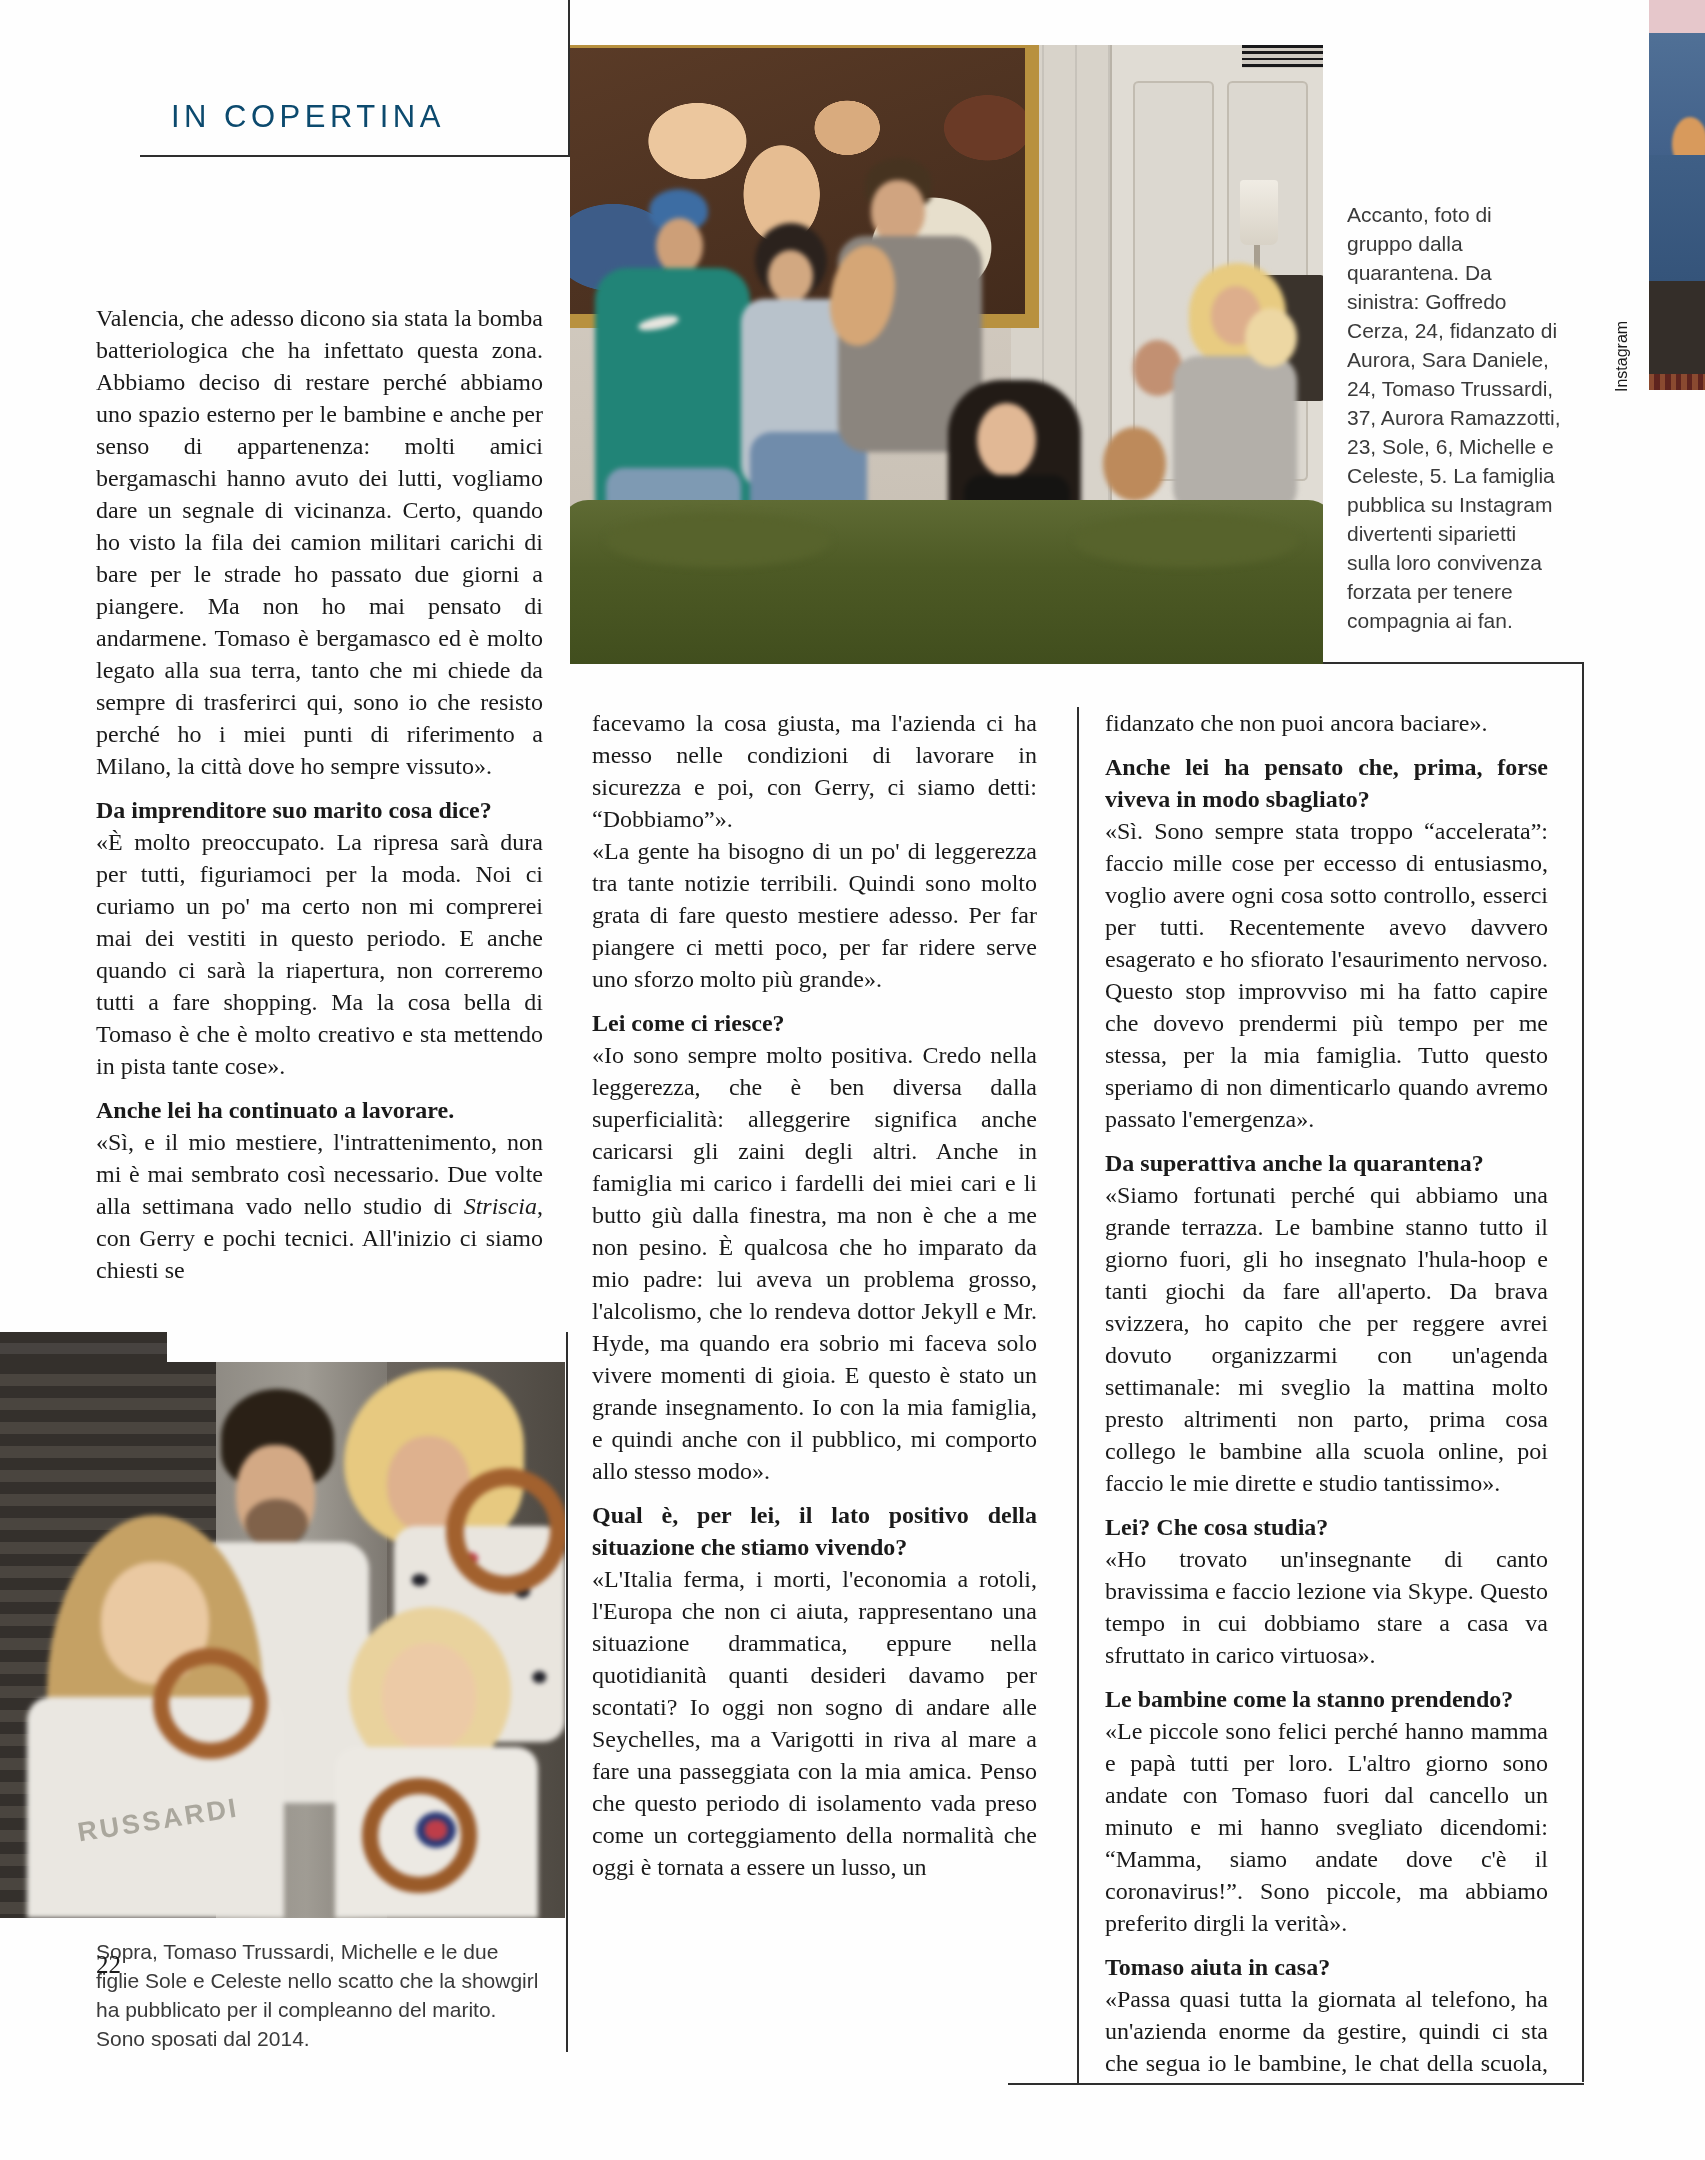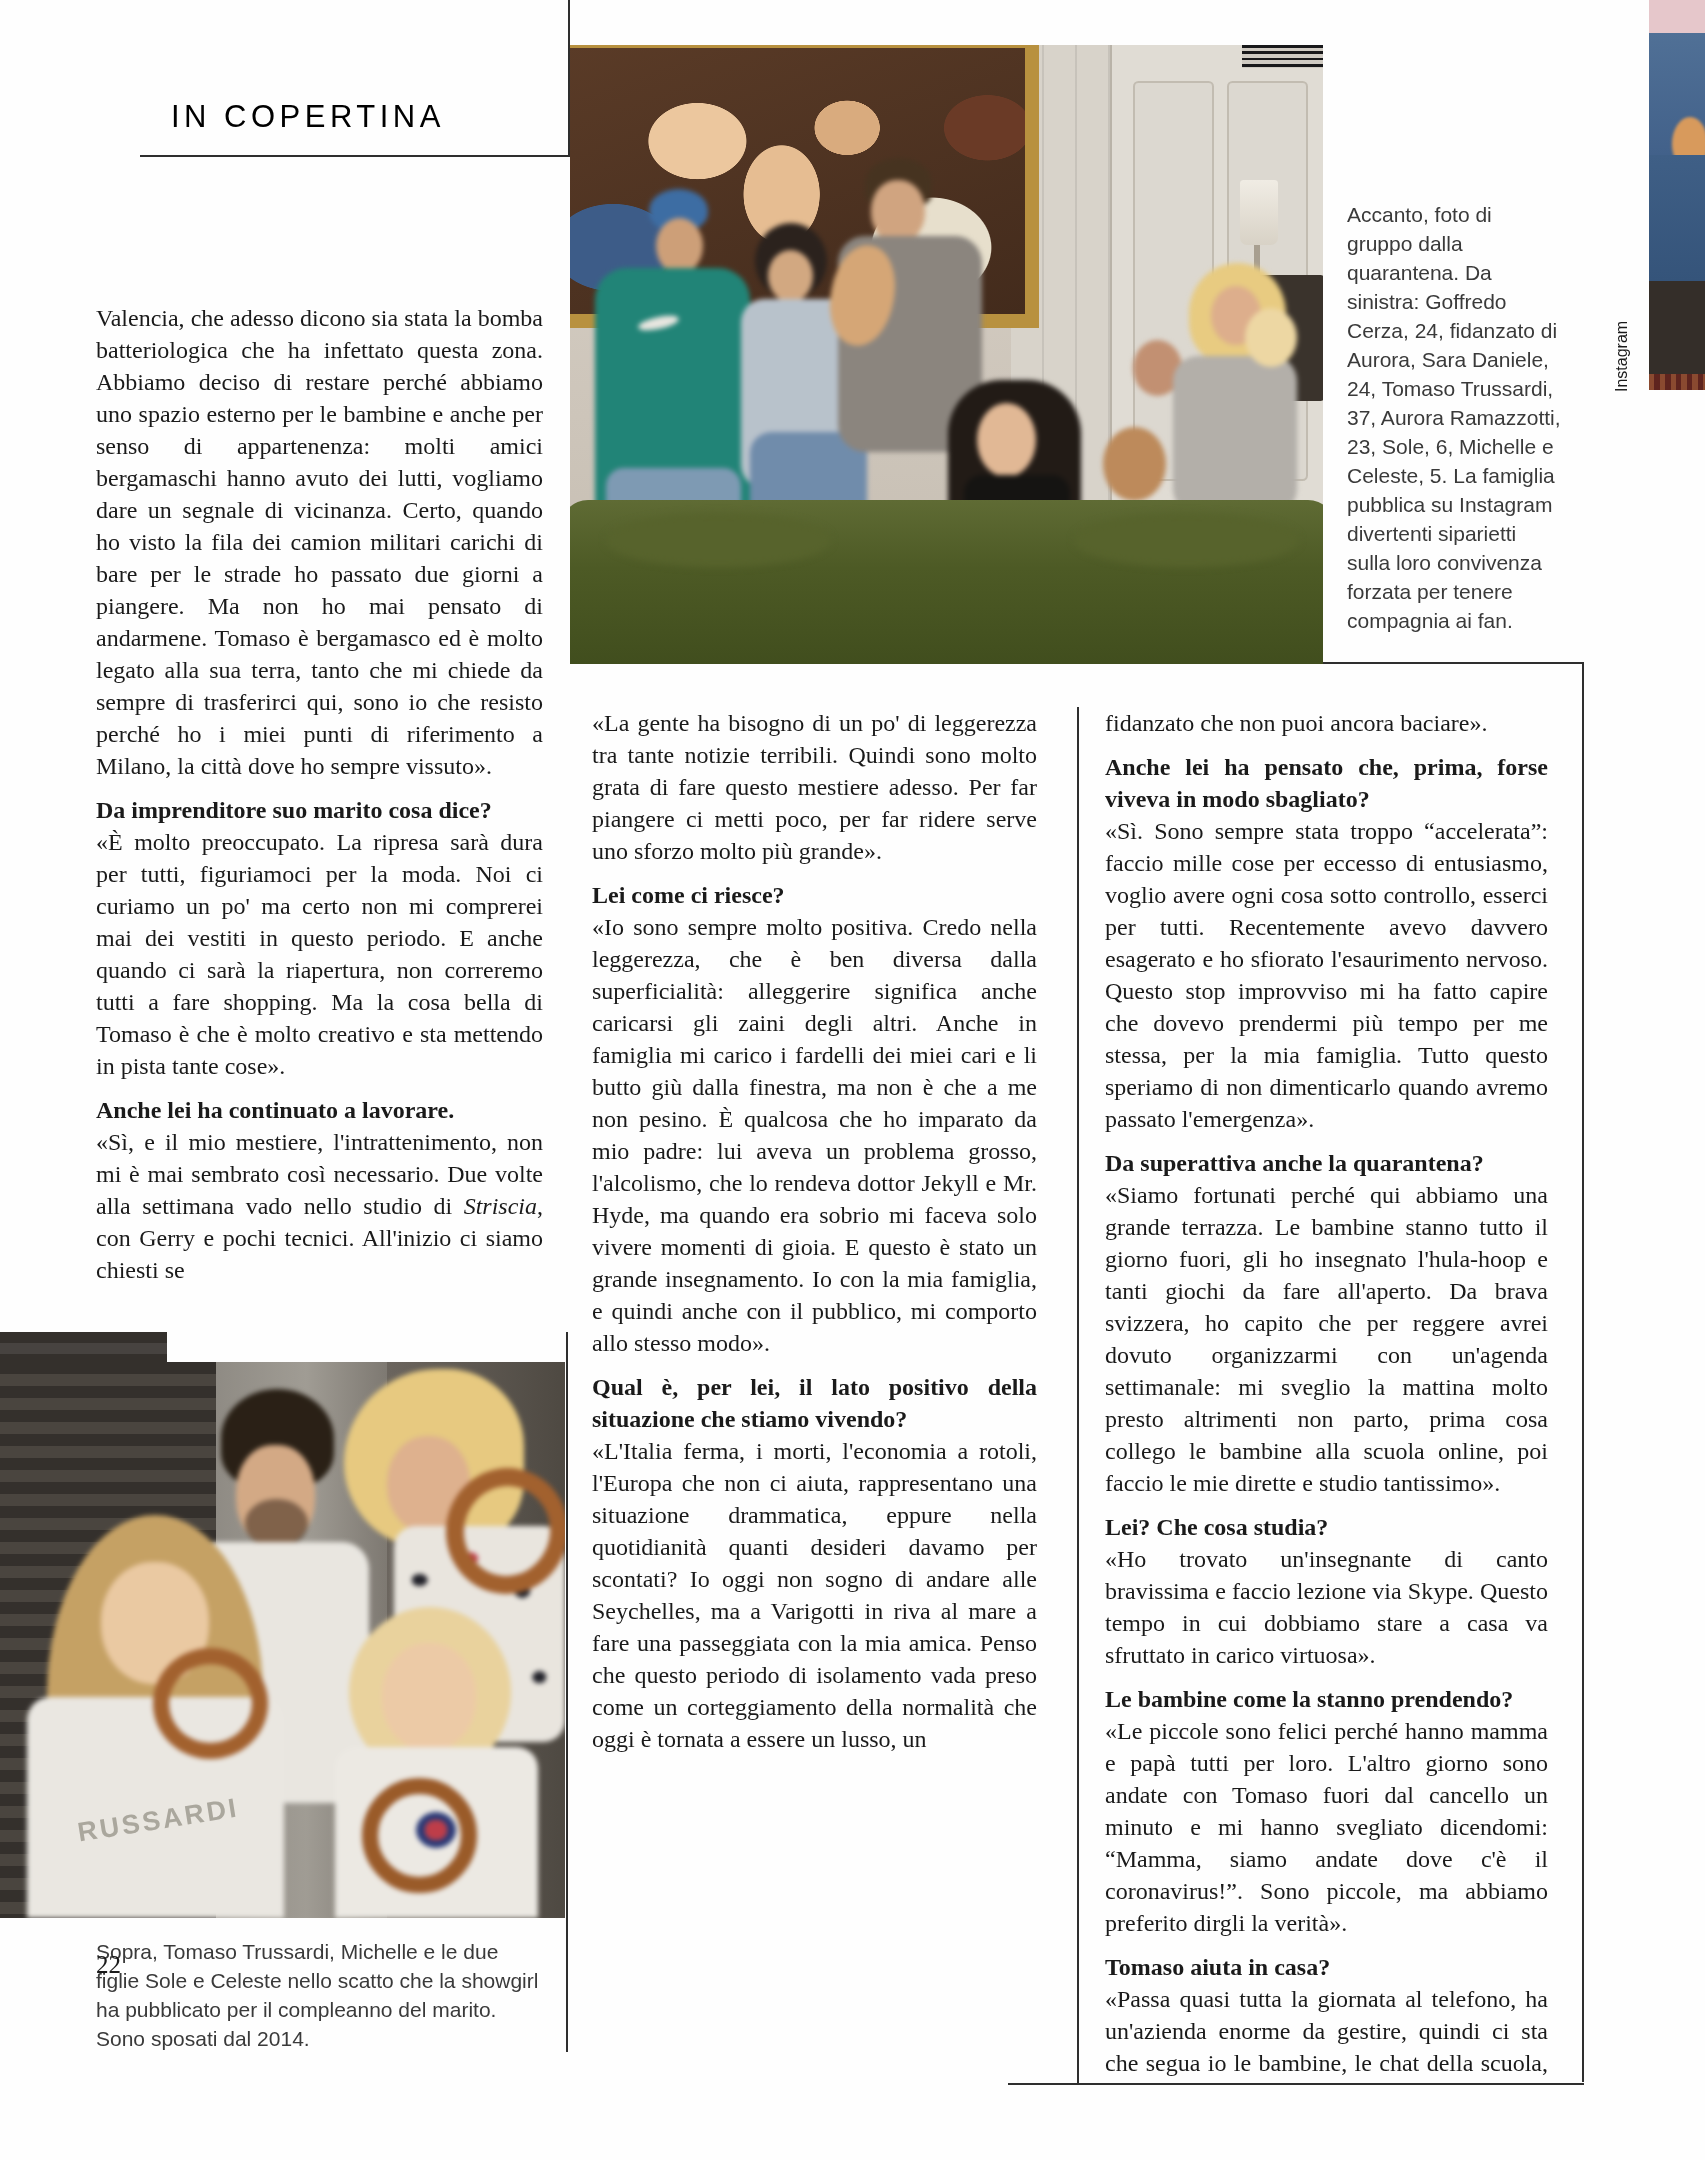--- a/index.html
+++ b/index.html
@@ -1,20 +1,20 @@
 <!DOCTYPE html>
 <html style="font-size:14.4px"><head>
 <meta charset="utf-8">
 <style>
   html,body{margin:0;padding:0;background:#ffffff;}
   .page{position:relative;width:1706px;height:2160px;background:#fefefe;overflow:hidden;
         font-family:"Liberation Serif",serif;color:#1a1a1a;}
   .abs{position:absolute;}
   .kicker{position:absolute;left:171px;top:99px;font-family:"Liberation Sans",sans-serif;
-          font-weight:300;font-size:31px;letter-spacing:4.5px;color:#000000;white-space:nowrap;}
+          font-weight:300;font-size:31px;letter-spacing:4.5px;color:#0c4a6e;white-space:nowrap;}
   .rule{position:absolute;background:#2e2e2e;}
   .col{position:absolute;font-size:24px;line-height:32px;text-align:justify;overflow:hidden;hyphens:none;}
   .col p{margin:0;}
   .col p.q{font-weight:bold;margin-top:12px;}
   .col span.i{font-style:italic;}
   .col span.bi{font-style:italic;}
   .capt{position:absolute;font-family:"Liberation Sans",sans-serif;color:#3a3a3a;
         white-space:pre-line;}
   .capt-top{left:1347px;top:200px;width:234px;font-size:21px;line-height:29px;}
   .capt-bottom{left:96px;top:1937px;width:450px;font-size:21px;line-height:29px;}
@@ -107,20 +107,21 @@
   </div>
 
   <div class="col" style="left:96px;top:302px;width:447px;height:1062px;">
       <p class="a"><span>Valencia, che adesso dicono sia stata la bomba batteriologica che ha infettato questa zona. Abbiamo deciso di restare perché abbiamo uno spazio esterno per le bambine e anche per senso di appartenenza: molti amici bergamaschi hanno avuto dei lutti, vogliamo dare un segnale di vicinanza. Certo, quando ho visto la fila dei camion militari carichi di bare per le strade ho passato due giorni a piangere. Ma non ho mai pensato di andarmene. Tomaso è bergamasco ed è molto legato alla sua terra, tanto che mi chiede da sempre di trasferirci qui, sono io che resisto perché ho i miei punti di riferimento a Milano, la città dove ho sempre vissuto».</span></p>
       <p class="q"><span>Da imprenditore suo marito cosa dice?</span></p>
       <p class="a"><span>«È molto preoccupato. La ripresa sarà dura per tutti, figuriamoci per la moda. Noi ci curiamo un po' ma certo non mi comprerei mai dei vestiti in questo periodo. E anche quando ci sarà la riapertura, non correremo tutti a fare shopping. Ma la cosa bella di Tomaso è che è molto creativo e sta mettendo in pista tante cose».</span></p>
       <p class="q"><span>Anche lei ha continuato a lavorare.</span></p>
       <p class="a"><span>«Sì, e il mio mestiere, l'intrattenimento, non mi è mai sembrato così necessario. Due volte alla settimana vado nello studio di </span><span class="i">Striscia</span><span>, con Gerry e pochi tecnici. All'inizio ci siamo chiesti se</span></p>
     </div>
   <div class="col" style="left:592px;top:707px;width:445px;height:1379px;">
+      <p class="a"><span>facevamo la cosa giusta, ma l'azienda ci ha messo nelle condizioni di lavorare in sicurezza e poi, con Gerry, ci siamo detti: “Dobbiamo”».</span></p>
       <p class="a"><span>«La gente ha bisogno di un po' di leggerezza tra tante notizie terribili. Quindi sono molto grata di fare questo mestiere adesso. Per far piangere ci metti poco, per far ridere serve uno sforzo molto più grande».</span></p>
       <p class="q"><span>Lei come ci riesce?</span></p>
       <p class="a"><span>«Io sono sempre molto positiva. Credo nella leggerezza, che è ben diversa dalla superficialità: alleggerire significa anche caricarsi gli zaini degli altri. Anche in famiglia mi carico i fardelli dei miei cari e li butto giù dalla finestra, ma non è che a me non pesino. È qualcosa che ho imparato da mio padre: lui aveva un problema grosso, l'alcolismo, che lo rendeva dottor Jekyll e Mr. Hyde, ma quando era sobrio mi faceva solo vivere momenti di gioia. E questo è stato un grande insegnamento. Io con la mia famiglia, e quindi anche con il pubblico, mi comporto allo stesso modo».</span></p>
       <p class="q"><span>Qual è, per lei, il lato positivo della situazione che stiamo vivendo?</span></p>
       <p class="a"><span>«L'Italia ferma, i morti, l'economia a rotoli, l'Europa che non ci aiuta, rappresentano una situazione drammatica, eppure nella quotidianità quanti desideri davamo per scontati? Io oggi non sogno di andare alle Seychelles, ma a Varigotti in riva al mare a fare una passeggiata con la mia amica. Penso che questo periodo di isolamento vada preso come un corteggiamento della normalità che oggi è tornata a essere un lusso, un</span></p>
     </div>
   <div class="col" style="left:1105px;top:707px;width:443px;height:1379px;">
       <p class="a"><span>fidanzato che non puoi ancora baciare».</span></p>
       <p class="q"><span>Anche lei ha pensato che, prima, forse viveva in modo sbagliato?</span></p>
       <p class="a"><span>«Sì. Sono sempre stata troppo “accelerata”: faccio mille cose per eccesso di entusiasmo, voglio avere ogni cosa sotto controllo, esserci per tutti. Recentemente avevo davvero esagerato e ho sfiorato l'esaurimento nervoso. Questo stop improvviso mi ha fatto capire che dovevo prendermi più tempo per me stessa, per la mia famiglia. Tutto questo speriamo di non dimenticarlo quando avremo passato l'emergenza».</span></p>

